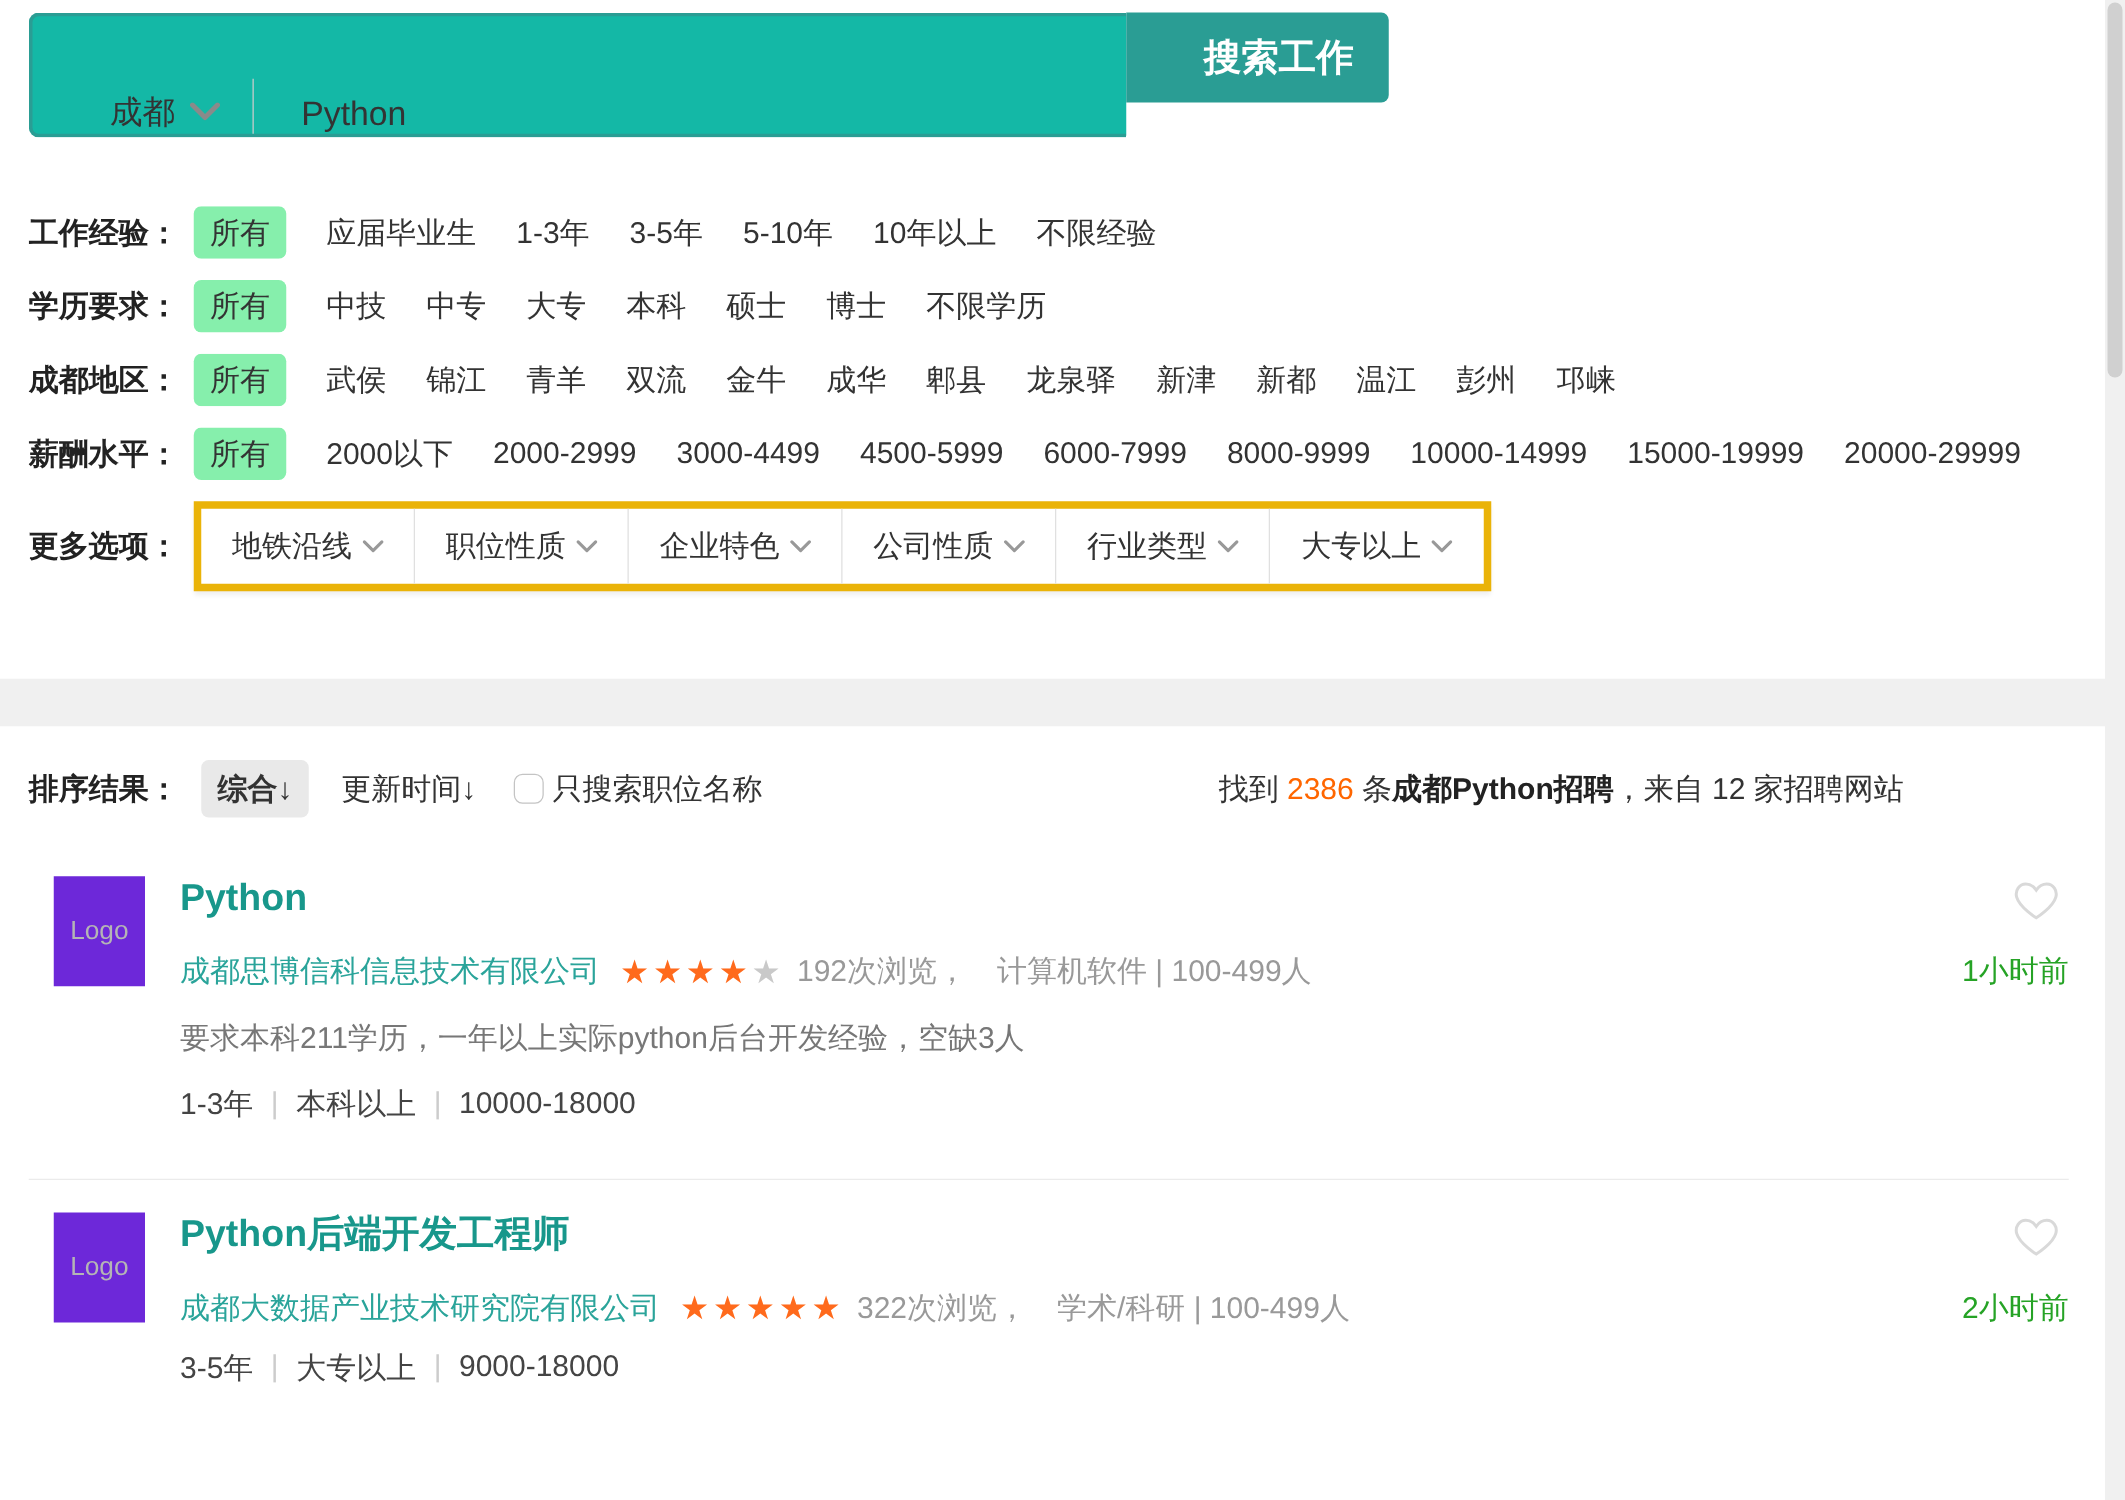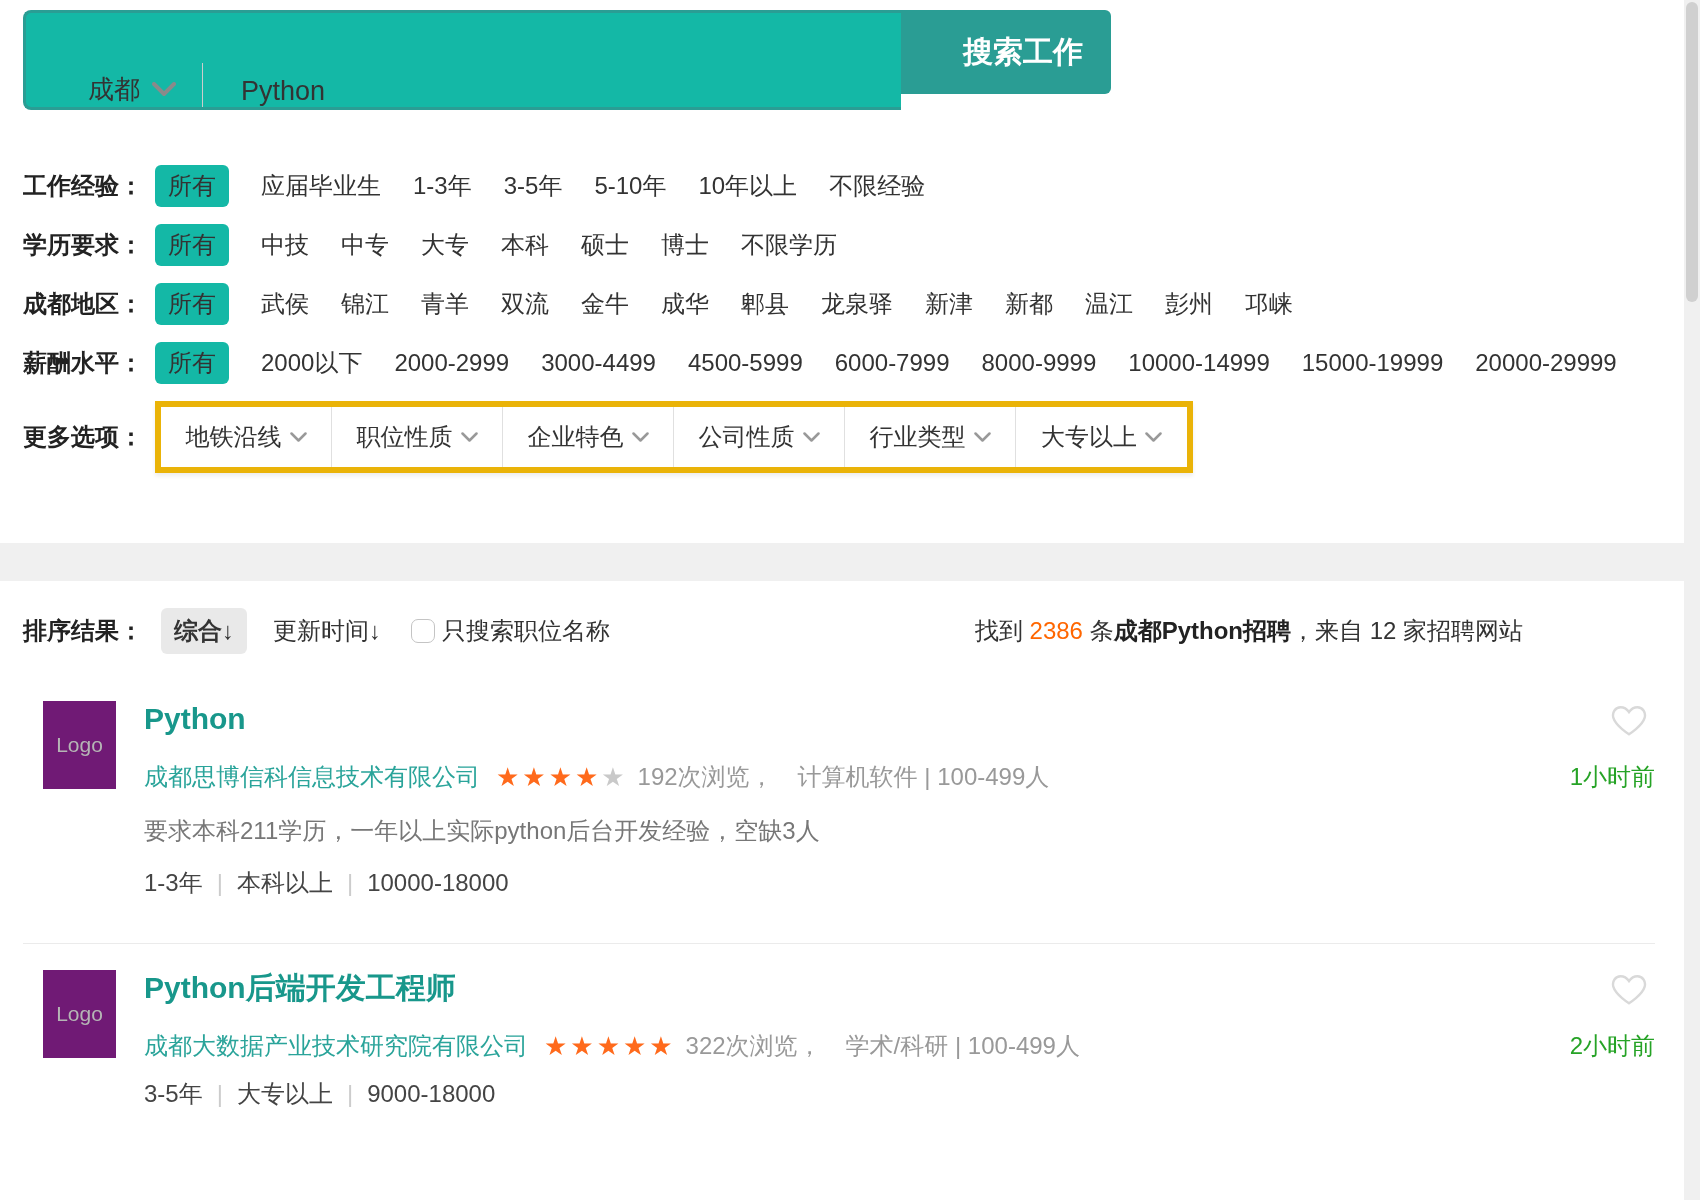--- a/index.html
+++ b/index.html
@@ -9,31 +9,31 @@
 
   
   .searchbar { margin:10px 0 0 23px; width:1088px; height:100px; display:flex; }
   .search-box { flex:1; border:3px solid #2a9d94; border-right:none; border-radius:8px 0 0 8px;
     background:#14b8a6; display:flex; align-items:flex-end; }
   .city-sel { display:flex; align-items:center; gap:12px; padding:0 26px 0 62px; cursor:pointer; }
   .city-sel span { font-size:26px; color:#333; }
   .vdiv { width:1px; height:44px; background:#ccc; }
   .search-input { flex:1; border:none; outline:none; background:transparent;
     font-size:27px; color:#333; padding-left:38px; }
-  .search-btn { width:210px; height:84px; border:none; background:#2a9d94; color:#fff;
+  .search-btn { width:210px; height:72px; border:none; background:#2a9d94; color:#fff;
     font-size:30px; font-weight:bold; border-radius:0 6px 6px 0; cursor:pointer;padding-left:34px; }
 
   
   .filters { margin:55px 0 0 23px; width:1608px; font-size:24px; }
   .filter-row { display:flex; align-items:center; height:42px; margin-bottom:17px;
     white-space:nowrap; overflow:hidden; }
   .filter-label { font-weight:bold; color:#222; width:132px; flex-shrink:0; }
   .filter-options { display:flex; align-items:center; gap:32px; }
   .filter-option { color:#333; cursor:pointer; }
-  .filter-option.selected { background:#14b8a6; border-radius:6px; padding:5px 13px; }
+  .filter-option.selected { background:#86efac; border-radius:6px; padding:5px 13px; }
 
   .more-row { display:flex; align-items:center; margin:8px 0 0 23px; font-size:24px; }
   .dropdown-group { display:flex; border:6px solid #eab308; box-shadow:0 3px 4px rgba(0,0,0,.07); }
   .dropdown { width:171px; padding:14px 0; display:flex; align-items:center; justify-content:center;
     gap:8px; border-right:1px solid #e0e0e0; cursor:pointer; }
   .dropdown:last-child { border-right:none; }
 
   .gray-band { margin-top:70px; height:38px; background:#f0f0f0; width:1700px; }
 
   
@@ -47,21 +47,21 @@
   .checkbox { width:24px; height:24px; border:1px solid #c4c4c4; border-radius:7px;
     background:#fff; margin-right:7px; flex-shrink:0; }
   .results-info { margin-left:auto; color:#333; }
   .results-info .orange { color:#ff6600; }
   .results-info b { color:#222; }
 
   
   .jobs { margin-left:23px; width:1632px; }
   .job-card { position:relative; display:flex; padding:48px 0 44px 20px; border-bottom:1px solid #ebebeb; }
   .job-card:nth-child(2) { padding:26px 0 0 20px; border-bottom:none; }
-  .logo { width:73px; height:88px; background:#701a75; color:#b5b5b5; font-size:21px;
+  .logo { width:73px; height:88px; background:#6d28d9; color:#b5b5b5; font-size:21px;
     display:flex; align-items:center; justify-content:center; margin-right:28px; align-self:flex-start; }
   .job-body { flex:1; }
   .job-title { color:#18978b; font-size:30px; font-weight:bold; line-height:36px; cursor:pointer; }
   .company-row { display:flex; align-items:center; margin-top:24px; height:32px; font-size:24px; }
   .company { color:#2aa49a; cursor:pointer; }
   .stars { margin-left:16px; font-size:26px; letter-spacing:3px; line-height:26px; }
   .stars .filled { color:#ff6a1c; }
   .stars .empty { color:#c9c9c9; }
   .views { color:#999; margin-left:10px; }
   .industry { color:#999; margin-left:24px; }

